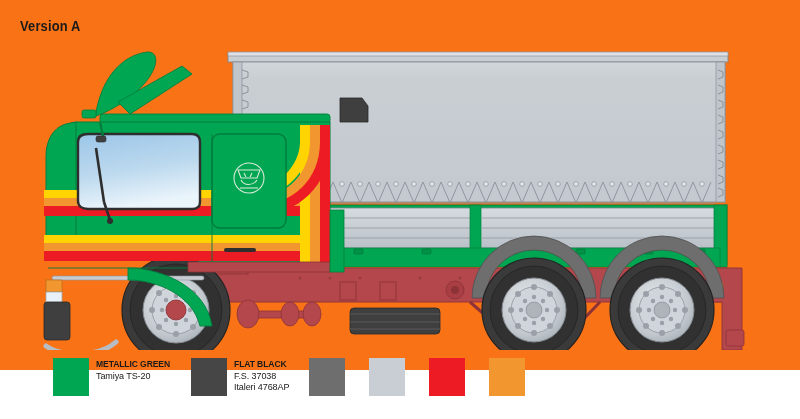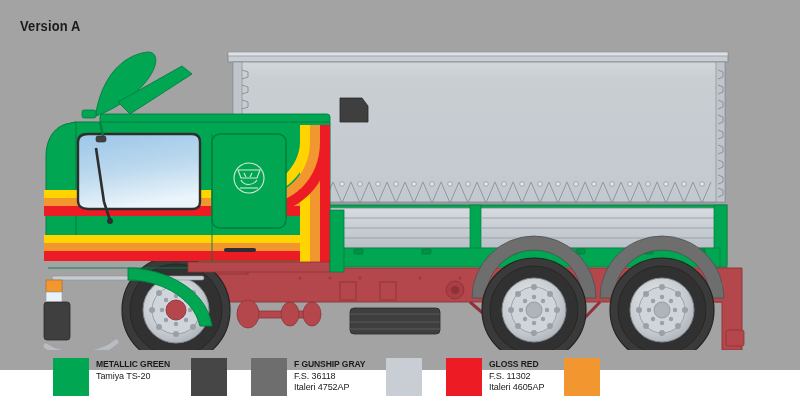--- a/index.html
+++ b/index.html
@@ -5,21 +5,21 @@
   * { box-sizing: border-box; margin: 0; padding: 0; }
   html, body {
     width: 800px; height: 419px;
     background: #ffffff;
     font-family: "Liberation Sans", sans-serif;
     overflow: hidden;
   }
   #page {
     position: relative;
     width: 800px; height: 370px;
-    background: #a3a3a3;
+    background: #f97316;
   }
 
   
   #version-title {
     position: absolute;
     left: 20px; top: 18px;
     font-size: 14px;
     font-weight: bold;
     letter-spacing: 0.2px;
     color: #1a1a1a;
@@ -430,43 +430,38 @@
     <div class="legend-entry">
       <div class="swatch" style="background:#00a651"></div>
       <div class="legend-text">
         <div class="legend-name">Metallic Green</div>
         <div class="legend-line">Tamiya TS-20</div>
       </div>
     </div>
 
     <div class="legend-entry">
       <div class="swatch" style="background:#464646"></div>
+      <div class="legend-text">
+        <div class="legend-name">Flat Black</div>
+        <div class="legend-line">F.S. 37038</div>
+        <div class="legend-line">Italeri 4768AP</div>
+      </div>
     </div>
 
     <div class="legend-entry">
       <div class="swatch" style="background:#6e6e6e"></div>
-      <div class="legend-text">
-        <div class="legend-name">F Gunship Gray</div>
-        <div class="legend-line">F.S. 36118</div>
-        <div class="legend-line">Italeri 4752AP</div>
-      </div>
     </div>
 
     <div class="legend-entry">
       <div class="swatch" style="background:#c8ced4"></div>
     </div>
 
 
     <div class="legend-entry">
       <div class="swatch" style="background:#ed1c24"></div>
-      <div class="legend-text">
-        <div class="legend-name">Gloss Red</div>
-        <div class="legend-line">F.S. 11302</div>
-        <div class="legend-line">Italeri 4605AP</div>
-      </div>
     </div>
 
     <div class="legend-entry">
       <div class="swatch" style="background:#f2972f"></div>
 
     </div>
 
   </div>
 </div>
 

